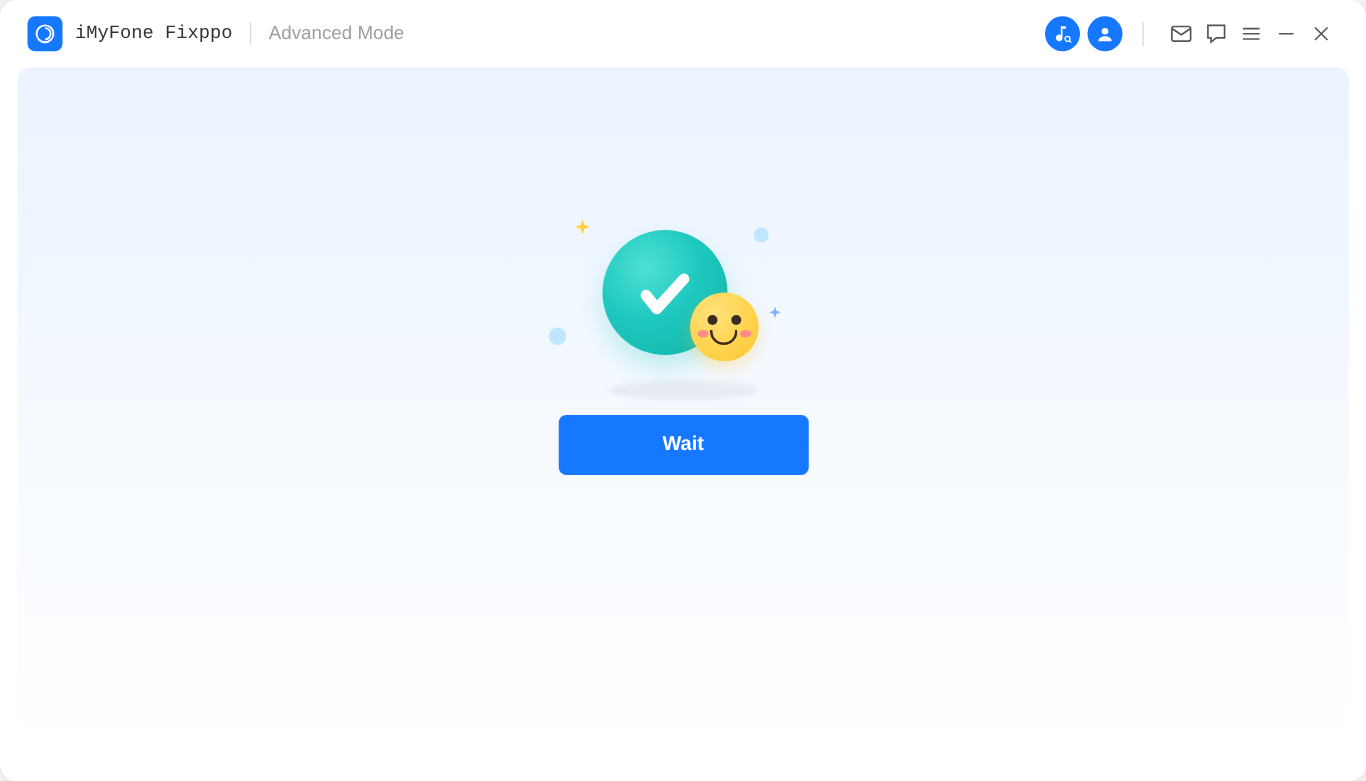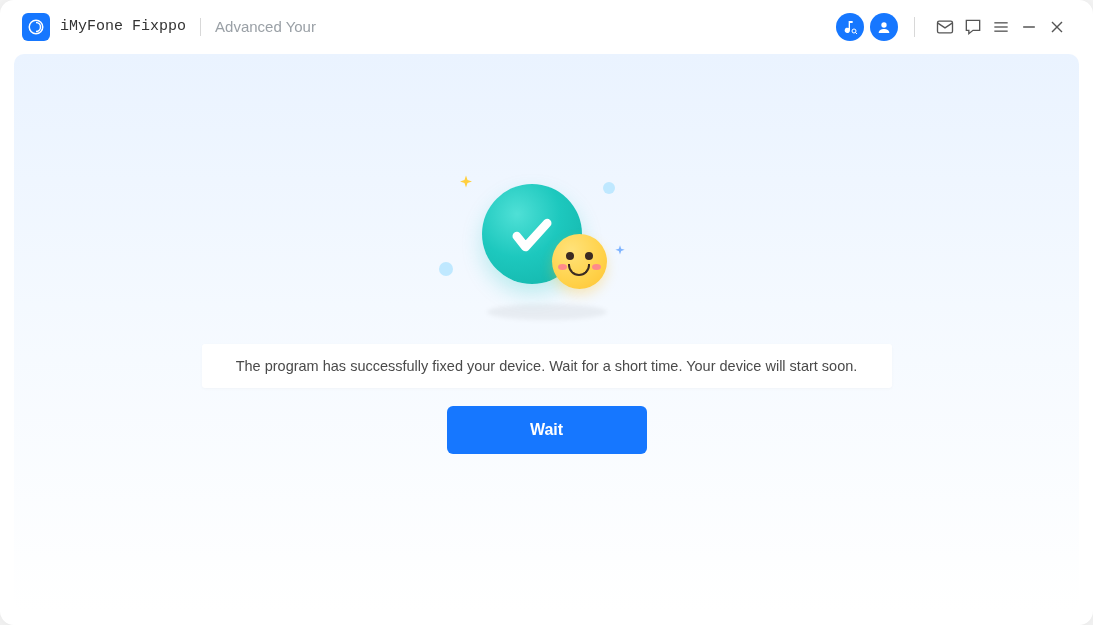--- a/index.html
+++ b/index.html
@@ -85,21 +85,21 @@
 
   <div class="titlebar">
     <div class="app-icon">
       <svg viewBox="0 0 24 24">
           <circle cx="12" cy="12" r="9" fill="none" stroke="#fff" stroke-width="2"></circle>
           <path d="M12 6 a6 6 0 0 1 0 12" fill="none" stroke="#fff" stroke-width="2"></path>
         </svg>
     </div>
     <div class="app-name">iMyFone Fixppo</div>
     <div class="divider"></div>
-    <div class="mode">Advanced Your</div>
+    <div class="mode">Advanced Mode</div>
 
     <div class="tb-right">
       <div class="circle-btn">
         <svg viewBox="0 0 24 24">
             <path d="M10 3v10.55A4 4 0 1 0 12 17V6h4V3h-6z"></path>
             <circle cx="18" cy="18" r="3" fill="none" stroke="#fff" stroke-width="1.5"></circle>
             <line x1="20" y1="20" x2="22.5" y2="22.5" stroke="#fff" stroke-width="1.5"></line>
           </svg>
       </div>
       <div class="circle-btn">
@@ -165,18 +165,17 @@
       </div>
       <span class="sparkle blue">
         <svg width="14" height="14" viewBox="0 0 24 24">
             <path d="M12 2l2 6 6 2-6 2-2 6-2-6-6-2 6-2z" fill="#7fb4ff"></path>
           </svg>
       </span>
       <span class="dot d1"></span>
       <div class="shadow"></div>
     </div>
 
-    <div class="msgbox">The program has successfully fixed your device. Wait for a short time. Your device will start soon.</div>
 
     <button class="done-btn">Wait</button>
   </div>
 
 </div>
 
 </body></html>

